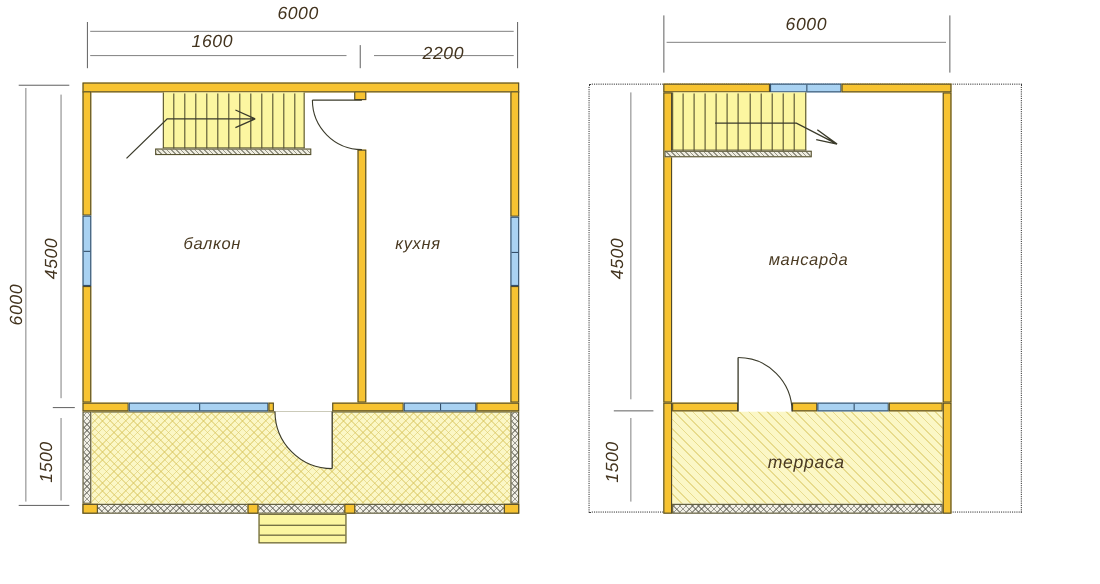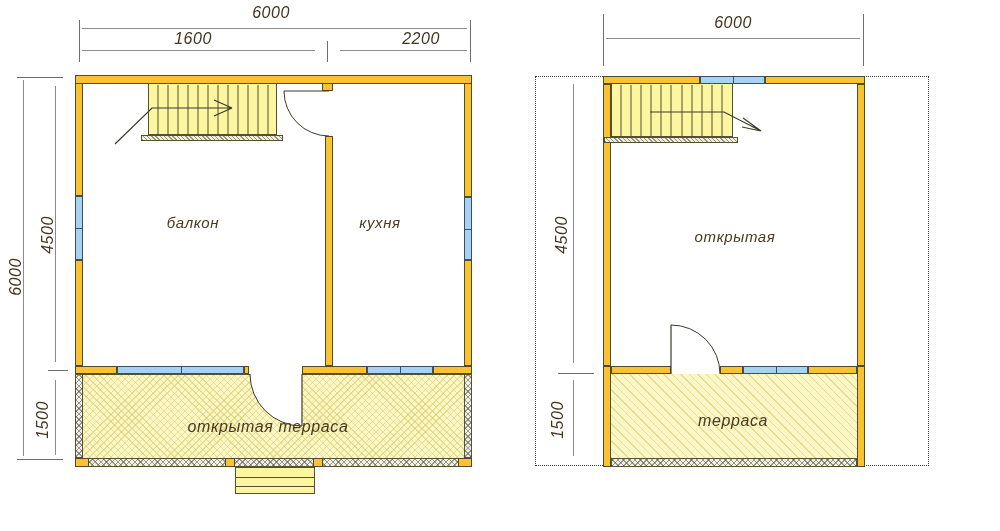--- a/index.html
+++ b/index.html
@@ -67,31 +67,30 @@
   <div class="wall" style="left:244px;top:366px;width:5px;height:8px;"></div>
   <div class="wall" style="left:302px;top:366px;width:65px;height:8px;"></div>
   <div class="window win-h" style="left:367px;top:366px;width:66px;height:8px;"></div>
   <div class="wall" style="left:433px;top:366px;width:39px;height:8px;"></div>
 
   <div class="stairs" style="left:148px;top:84px;width:129px;height:51px;"></div>
   <div class="stairbar" style="left:141px;top:135px;width:142px;height:6px;"></div>
 
   <div class="room-label" style="left:193px;top:222px;">балкон</div>
   <div class="room-label" style="left:380px;top:222px;">кухня</div>
-  <div class="room-label" style="left:268px;top:427px;font-size:16px;">открытая  терраса</div>
 
   <div class="dim-tick" style="left:79px;top:20px;width:1px;height:42px;"></div>
   <div class="dim-tick" style="left:470px;top:20px;width:1px;height:42px;"></div>
   <div class="dim-line" style="left:82px;top:28px;width:385px;height:1px;"></div>
   <div class="dim-label" style="left:271px;top:13px;">6000</div>
   <div class="dim-line" style="left:82px;top:50px;width:233px;height:1px;"></div>
   <div class="dim-tick" style="left:327px;top:41px;width:1px;height:21px;"></div>
   <div class="dim-line" style="left:340px;top:50px;width:127px;height:1px;"></div>
   <div class="dim-label" style="left:193px;top:39px;">1600</div>
-  <div class="dim-label" style="left:403px;top:39px;margin-left:18px;">2200</div>
+  <div class="dim-label" style="left:403px;top:50px;">2200</div>
 
   <div class="dim-tick" style="left:17px;top:77px;width:46px;height:1px;"></div>
   <div class="dim-tick" style="left:17px;top:459px;width:46px;height:1px;"></div>
   <div class="dim-tick" style="left:48px;top:370px;width:20px;height:1px;"></div>
   <div class="dim-line" style="left:23px;top:80px;width:1px;height:376px;"></div>
   <div class="dim-line" style="left:55px;top:86px;width:1px;height:276px;"></div>
   <div class="dim-line" style="left:55px;top:380px;width:1px;height:75px;"></div>
   <div class="dim-label rot" style="left:16px;top:277px;">6000</div>
   <div class="dim-label rot" style="left:48px;top:235px;">4500</div>
   <div class="dim-label rot" style="left:43px;top:420px;">1500</div>
@@ -110,21 +109,21 @@
   <div class="wall" style="left:611px;top:366px;width:60px;height:8px;"></div>
   <div class="wall" style="left:720px;top:366px;width:23px;height:8px;"></div>
   <div class="window win-h" style="left:743px;top:366px;width:65px;height:8px;"></div>
   <div class="wall" style="left:808px;top:366px;width:49px;height:8px;"></div>
   <div class="wall" style="left:603px;top:366px;width:8px;height:101px;"></div>
   <div class="wall" style="left:857px;top:366px;width:8px;height:101px;"></div>
 
   <div class="stairs" style="left:611px;top:84px;width:122px;height:53px;"></div>
   <div class="stairbar" style="left:604px;top:137px;width:134px;height:6px;"></div>
 
-  <div class="room-label" style="left:735px;top:236px;">открытая</div>
+  <div class="room-label" style="left:735px;top:236px;">мансарда</div>
   <div class="room-label" style="left:733px;top:421px;font-size:16px;">терраса</div>
 
   <div class="dim-tick" style="left:603px;top:14px;width:1px;height:52px;"></div>
   <div class="dim-tick" style="left:863px;top:14px;width:1px;height:52px;"></div>
   <div class="dim-line" style="left:606px;top:38px;width:254px;height:1px;"></div>
   <div class="dim-label" style="left:733px;top:23px;">6000</div>
 
   <div class="dim-tick" style="left:558px;top:373px;width:36px;height:1px;"></div>
   <div class="dim-line" style="left:573px;top:84px;width:1px;height:279px;"></div>
   <div class="dim-line" style="left:573px;top:380px;width:1px;height:76px;"></div>

